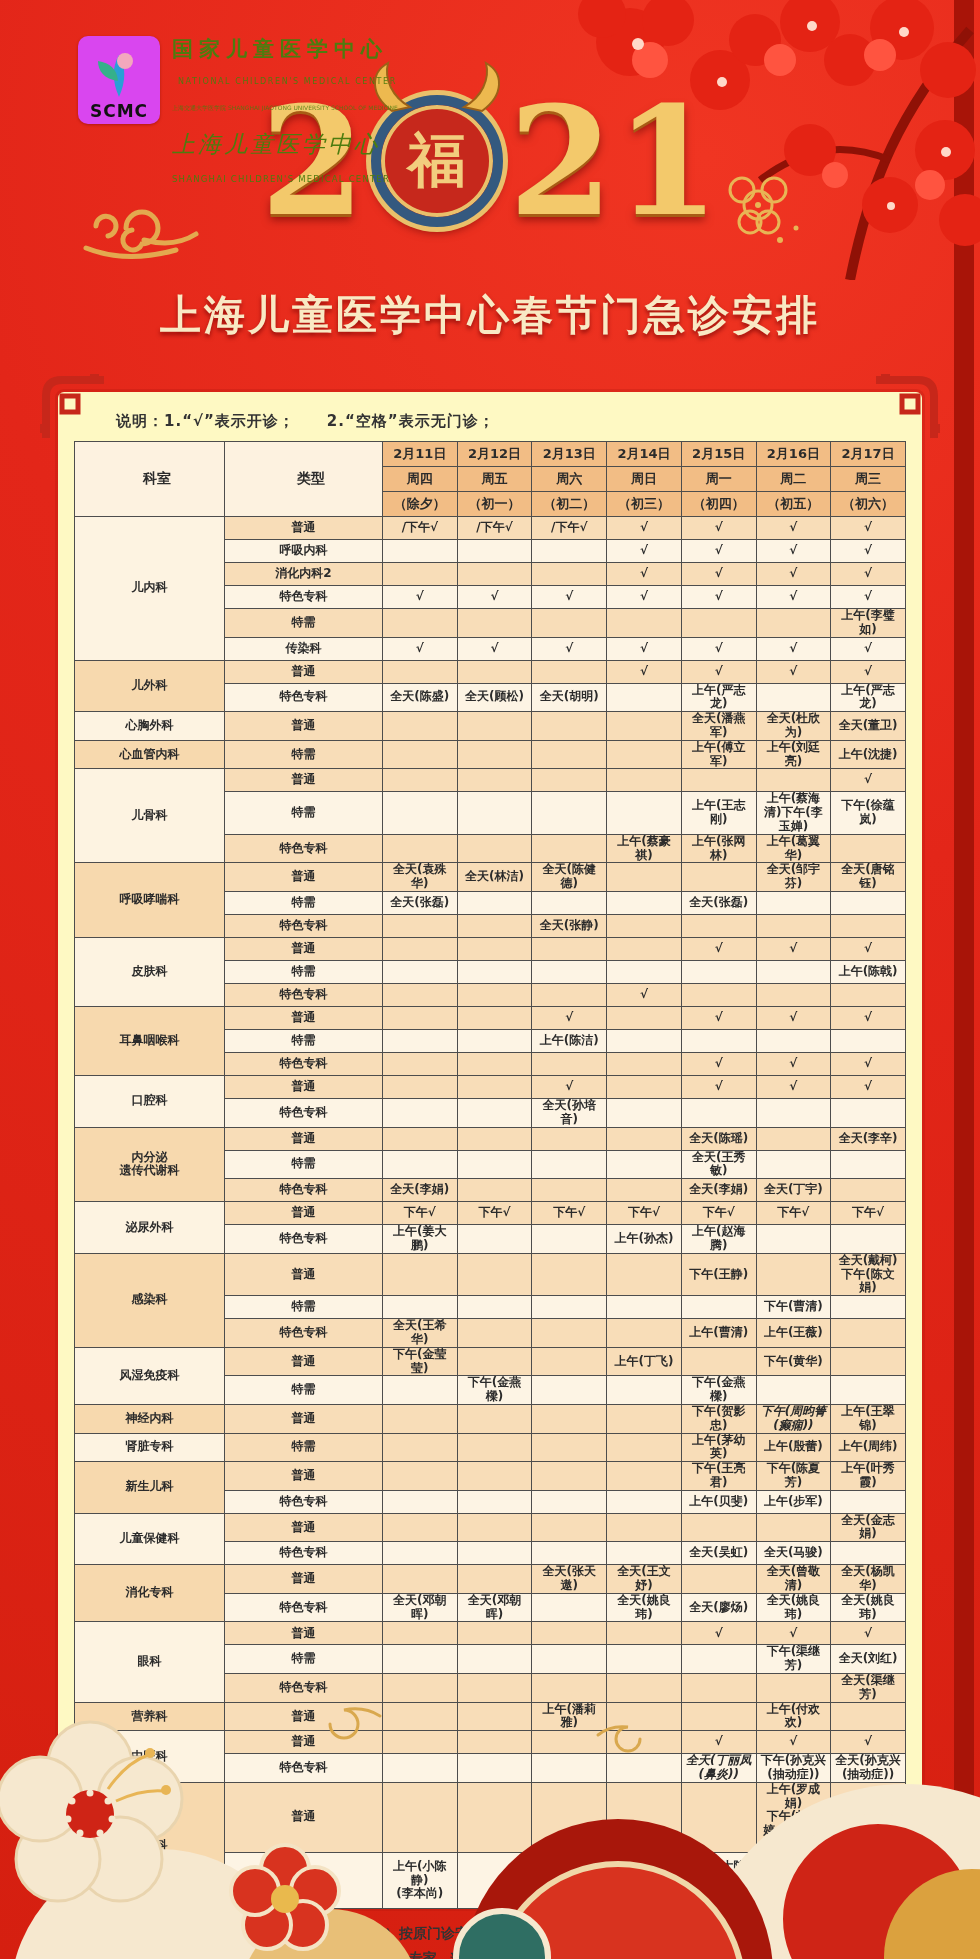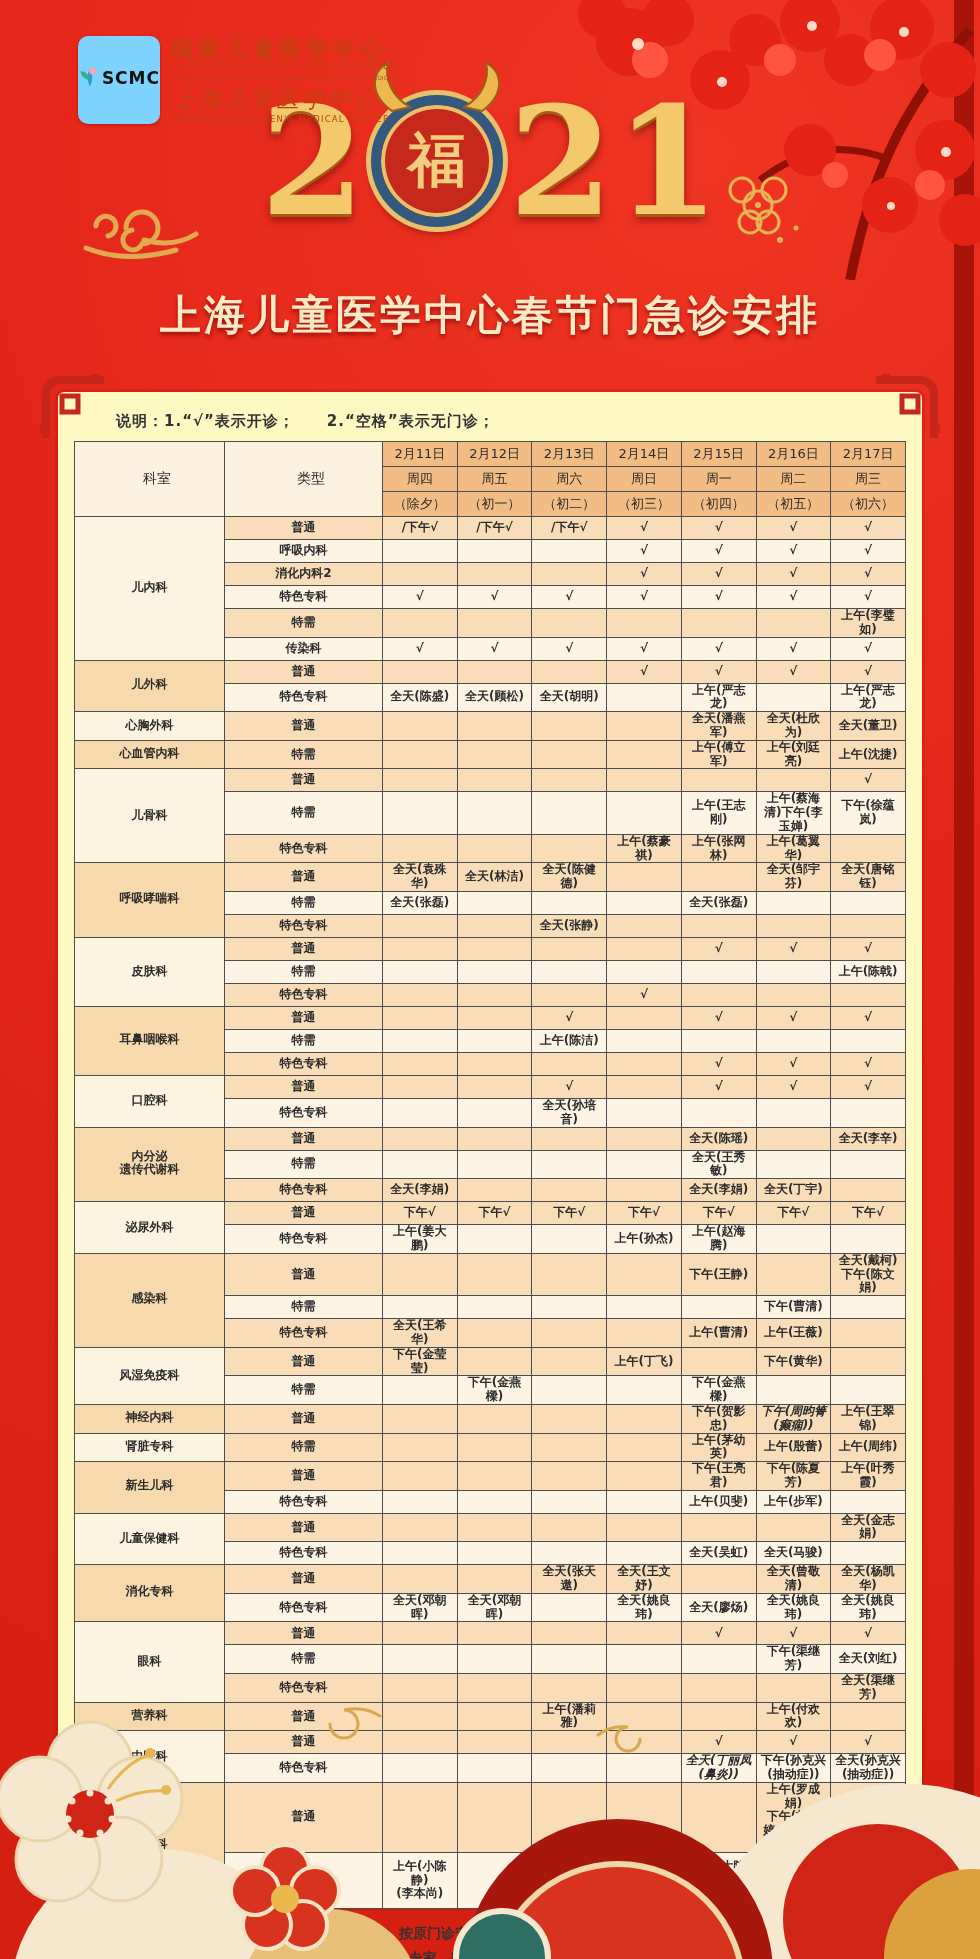--- a/index.html
+++ b/index.html
@@ -4,23 +4,23 @@
 <style>
   html,body{margin:0;padding:0;}
   body{
     width:980px;height:1959px;position:relative;overflow:hidden;
     font-family:"DejaVu Sans","Liberation Sans",sans-serif;
     background:radial-gradient(circle at 72% 8%, #f03522 0%, #e32619 38%, #d51f10 100%);
   }
   
   .right-band{position:absolute;right:6px;top:0;width:20px;height:1959px;background:#a81408;z-index:0;}
   .logo{position:absolute;left:78px;top:36px;display:flex;gap:12px;z-index:3;}
-  .logo-icon{width:82px;height:84px;background:#7dd3fc;border-radius:10px;display:flex;flex-direction:row;align-items:center;justify-content:flex-end;padding-bottom:4px;box-shadow:0 1px 3px rgba(100,0,0,.4);}
+  .logo-icon{width:82px;height:84px;background:#d946ef;border-radius:10px;display:flex;flex-direction:column;align-items:center;justify-content:flex-end;padding-bottom:4px;box-shadow:0 1px 3px rgba(100,0,0,.4);}
   .logo-abbr{font-weight:bold;font-size:17px;color:#111;letter-spacing:1px;line-height:1;}
-  .logo-text{color:#c2410c;display:flex;flex-direction:column;line-height:1.25;}
+  .logo-text{color:#4d7c0f;display:flex;flex-direction:column;line-height:1.25;gap:15px;}
   .logo-cn1{font-size:21px;font-weight:bold;letter-spacing:6px;}
   .logo-en1{font-size:8px;letter-spacing:1.6px;opacity:.95;margin-left:6px;}
   .logo-aff{font-size:6px;opacity:.85;margin-top:2px;}
   .logo-cn2{font-size:23px;font-weight:normal;font-style:italic;font-family:"DejaVu Serif","Liberation Serif",serif;margin-top:3px;letter-spacing:3px;}
   .logo-en2{font-size:8.5px;letter-spacing:1.2px;}
   .year-row{position:absolute;top:86px;left:0;width:100%;display:flex;justify-content:center;align-items:center;gap:2px;z-index:2;}
   .year-digit{
     font-family:"DejaVu Serif","Liberation Serif",serif;font-weight:900;font-size:150px;line-height:1;
     color:#f3c96b;text-shadow:0 3px 0 #a85c15,0 6px 8px rgba(90,0,0,.55);
   }
@@ -39,30 +39,30 @@
   .corner{position:absolute;z-index:4;}
   .corner.tl{left:-18px;top:-18px;}
   .corner.tr{right:-18px;top:-18px;transform:rotate(90deg);}
   .corner.br{right:-18px;bottom:-18px;transform:rotate(180deg);}
   .corner.bl{left:-18px;bottom:-18px;transform:rotate(270deg);}
   .legend{font-size:15px;font-weight:bold;color:#333;margin:6px 0 10px 42px;letter-spacing:1px;}
   
   table.sched{border-collapse:collapse;width:100%;table-layout:fixed;}
   table.sched th,table.sched td{border:1px solid #4d4d4d;text-align:center;vertical-align:middle;
     padding:0 2px;color:#2b2b2b;white-space:pre-line;overflow:hidden;}
-  table.sched thead th{height:24px;font-size:13px;font-weight:normal;background:#f2bd85;}
+  table.sched thead th{height:24px;font-size:13px;font-weight:bold;background:#f2bd85;}
   table.sched thead th.cornerhead{background:#fdf2e0;font-size:14px;padding-left:17px;}
   table.sched tbody tr{height:23px;}
   table.sched tbody td{font-size:12px;font-weight:600;line-height:1.15;}
   tr.dark td{background:#f8ddb8;}
   tr.light td{background:#fdf4e4;}
   td.dept{font-size:13px;font-weight:bold;}
   td.type{font-size:12px;font-weight:bold;}
   table.sched tbody td.deptLight{background:#fdf3e1;}
-  table.sched tbody td.deptDark{background:#f7d9ae;font-family:Liberation Mono, monospace;}
+  table.sched tbody td.deptDark{background:#f7d9ae;}
   td.check{font-size:15px;font-weight:400;color:#3c3c3c;}
   td.small{font-size:10px;font-style:italic;}
   td.tiny{font-size:8.5px;}
   
   .notes{margin:12px 0 0 40px;font-size:14px;font-weight:bold;color:#333;line-height:1.75;position:relative;z-index:5;}
   .note-first{display:flex;}
   .note-label{flex:0 0 auto;}
   .note-indent{padding-left:56px;}
   
   .bottom-deco{position:absolute;left:0;bottom:0;z-index:6;pointer-events:none;}

